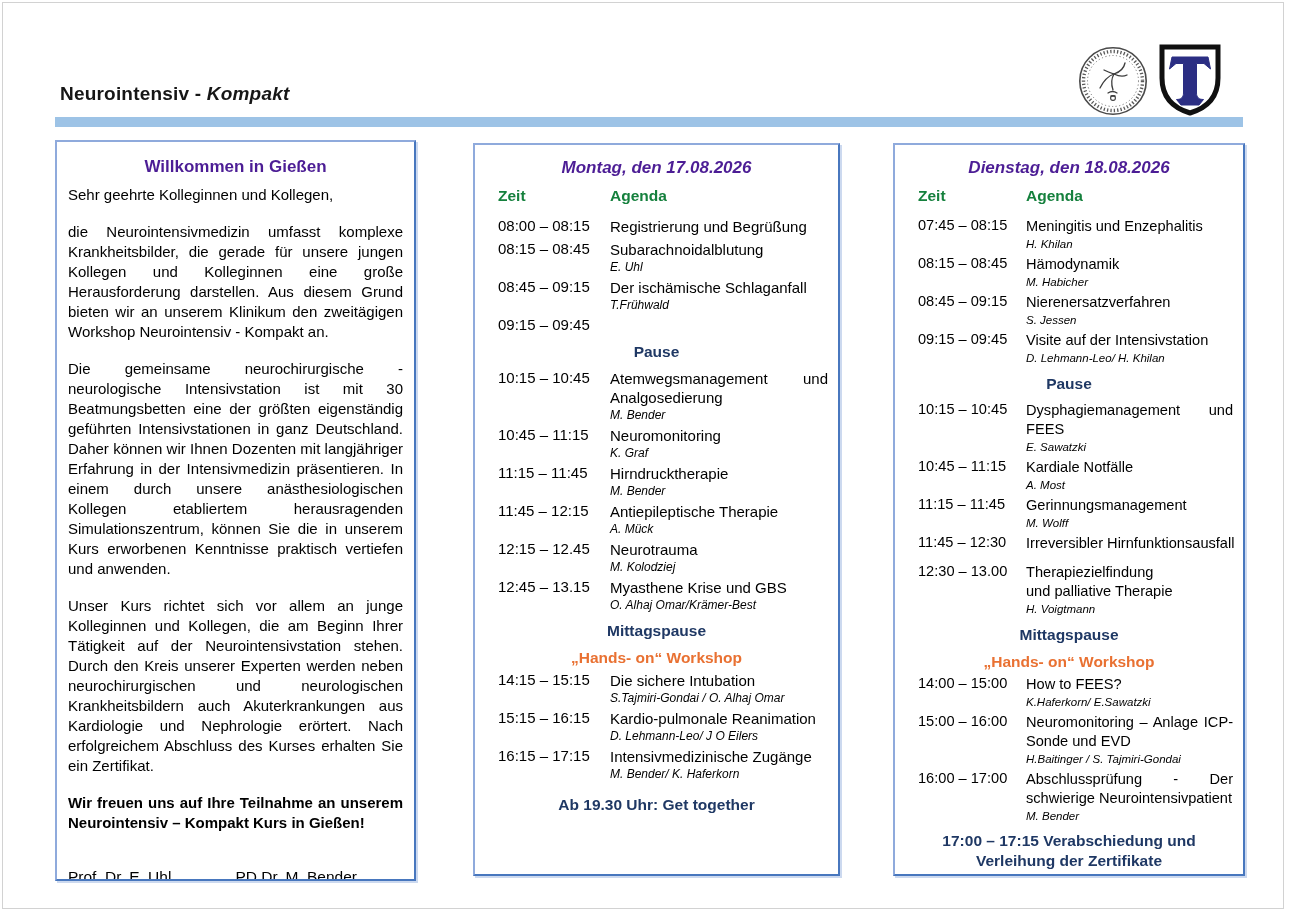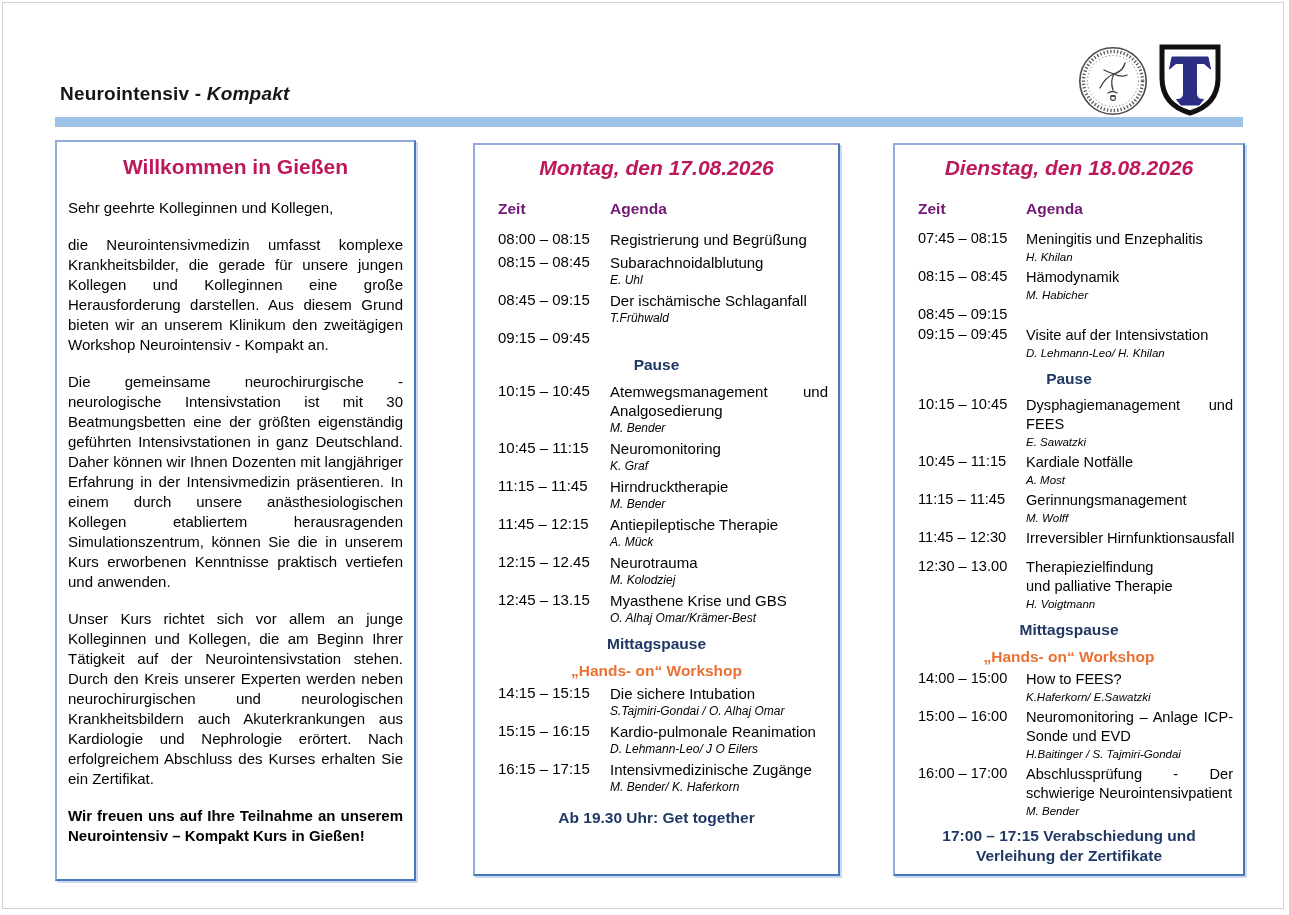--- a/index.html
+++ b/index.html
@@ -29,39 +29,39 @@
     position:absolute; background:#fff; box-sizing:border-box;
     border:2px solid #8FAADC; border-right-color:#4877BE; border-bottom-color:#4877BE;
     box-shadow:2px 2px 0 rgba(142,170,219,.45);
     overflow:hidden;
   }
   #box-welcome { left:55px;  top:140px; width:361px; height:741px; padding:6px 11px 8px; }
   #box-monday  { left:473px; top:143px; width:367px; height:733px; padding:4px 10px 8px; }
   #box-tuesday { left:893px; top:143px; width:352px; height:733px; padding:4px 10px 8px; }
 
   .box-title {
-    text-align:center; font-weight:bold; font-size:21px; color:#be185d;
-    margin:8px 0 20px; line-height:22px;
+    text-align:center; font-weight:bold; font-size:17px; color:#4c1d95;
+    margin:8px 0 7px; line-height:22px;
   }
   .box-title.day { font-style:italic; }
 
   
   .wp { font-size:15px; line-height:20px; text-align:justify; margin:0 0 17px; }
   .wp b { font-weight:normal; }
   .wp.salutation { text-align:left; }
   .wp.closing { font-weight:bold; margin-bottom:0; }
   .signatures { display:flex; margin-top:34px; }
   .sig { width:168px; }
   .sig .sig-name { font-weight:normal; font-size:15.5px; line-height:20px; }
 
   
   .colhead, .row { display:grid; column-gap:8px; padding-left:13px; }
   #box-monday  .colhead, #box-monday  .row { grid-template-columns:104px 1fr; }
   #box-tuesday .colhead, #box-tuesday .row { grid-template-columns:100px 1fr; }
-  .colhead { color:#701a75; font-weight:bold; font-size:15.5px; line-height:19px; margin:4px 0 12px; }
+  .colhead { color:#15803d; font-weight:bold; font-size:15.5px; line-height:19px; margin:4px 0 12px; }
   .row { font-size:15px; margin-bottom:4px; }
   #box-tuesday .row { font-size:14.6px; }
   .time { white-space:nowrap; }
   .t { line-height:19px; }
   .just { text-align:justify; text-align-last:justify; -moz-text-align-last:justify; }
   .nowrap { white-space:nowrap; }
   .spk { font-size:12px; font-style:italic; line-height:14px; margin-top:1px; }
   #box-tuesday .spk { font-size:11.5px; }
   .subhead { text-align:center; color:#1F3864; font-weight:bold; font-size:15.5px; line-height:19px; margin:9px 0 8px; }
   .workshop { text-align:center; color:#E97132; font-weight:bold; font-size:15.5px; line-height:19px; margin:6px 0 4px; }
@@ -240,20 +240,24 @@
     </div>
     <div class="row">
       <div class="time">08:15 – 08:45</div>
       <div>
           <div class="t">Hämodynamik</div>
            <div class="spk">M. Habicher</div>
         </div>
     </div>
     <div class="row">
       <div class="time">08:45 – 09:15</div>
+      <div>
+          <div class="t">Nierenersatzverfahren</div>
+           <div class="spk">S. Jessen</div>
+        </div>
     </div>
     <div class="row">
       <div class="time">09:15 – 09:45</div>
       <div>
           <div class="t">Visite auf der Intensivstation</div>
            <div class="spk">D. Lehmann-Leo/ H. Khilan</div>
         </div>
     </div>
 
     <div class="subhead">Pause</div>

